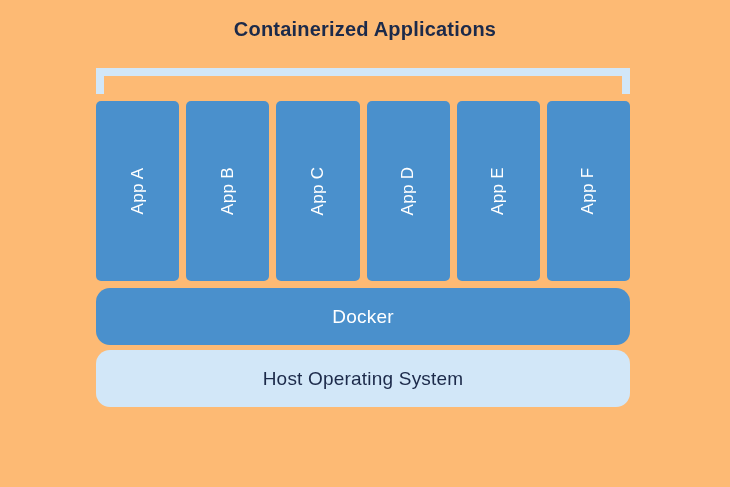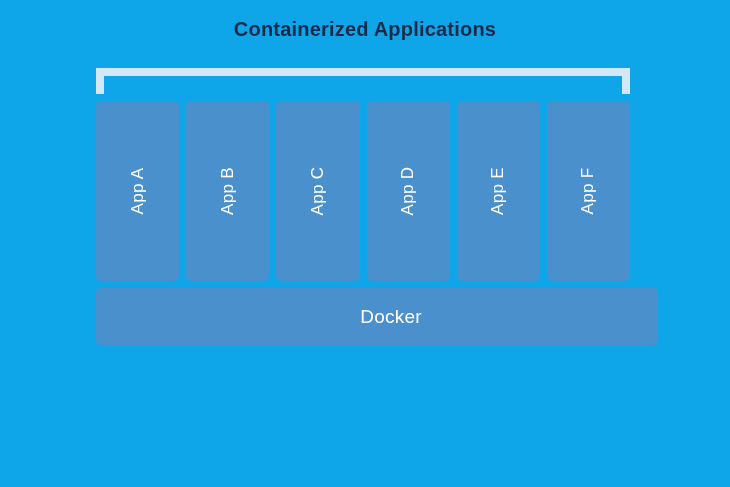--- a/index.html
+++ b/index.html
@@ -13,21 +13,21 @@
     height: 487px;
     font-family: "Liberation Sans", sans-serif;
     -webkit-font-smoothing: antialiased;
     overflow: hidden;
   }
 
   #diagram {
     position: relative;
     width: 730px;
     height: 487px;
-    background: #0ea5e9;
+    background: #fdba74;
   }
 
   
   .title {
     position: absolute;
     left: 0;
     top: 18px;
     width: 730px;
     text-align: center;
     font-size: 20px;
@@ -91,28 +91,27 @@
     font-weight: normal;
     letter-spacing: 0.3px;
     user-select: none;
   }
 
   
   .layer {
     position: absolute;
     left: 96px;
     width: 534px;
-    border-radius: 5px;
+    border-radius: 14px;
     display: flex;
     align-items: center;
     justify-content: center;
     font-size: 19px;
     letter-spacing: 0.2px;
     user-select: none;
-    padding-left: 28px;
   }
   .layer-docker {
     top: 288px;
     height: 57px;
     background: #4a90cc;
     color: #ffffff;
   }
   .layer-host {
     top: 350px;
     height: 57px;
@@ -155,15 +154,16 @@
     <div class="app-box">
       <span class="app-label">App E</span>
     </div>
     <div class="app-box">
       <span class="app-label">App F</span>
     </div>
   </div>
 
   <div class="layer layer-docker">Docker</div>
 
+  <div class="layer layer-host">Host Operating System</div>
 
 
 </div>
 
 </body></html>

